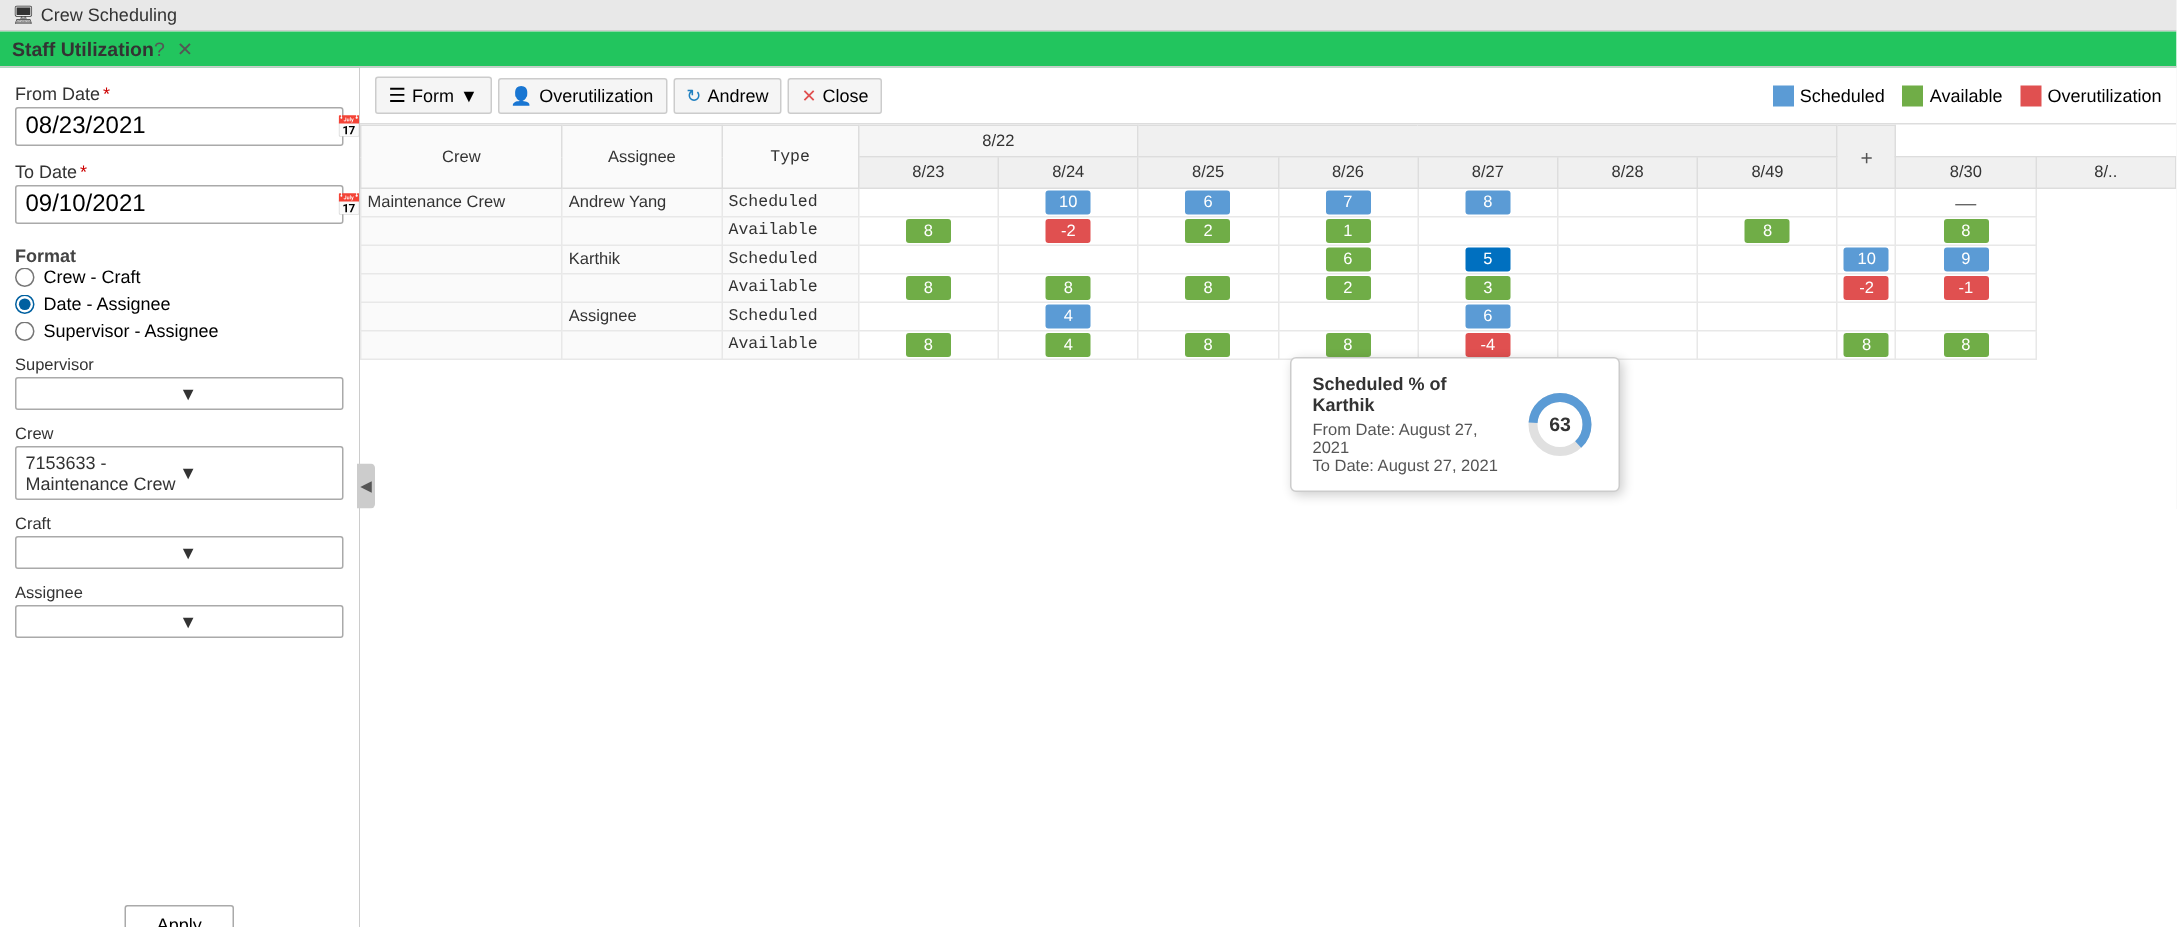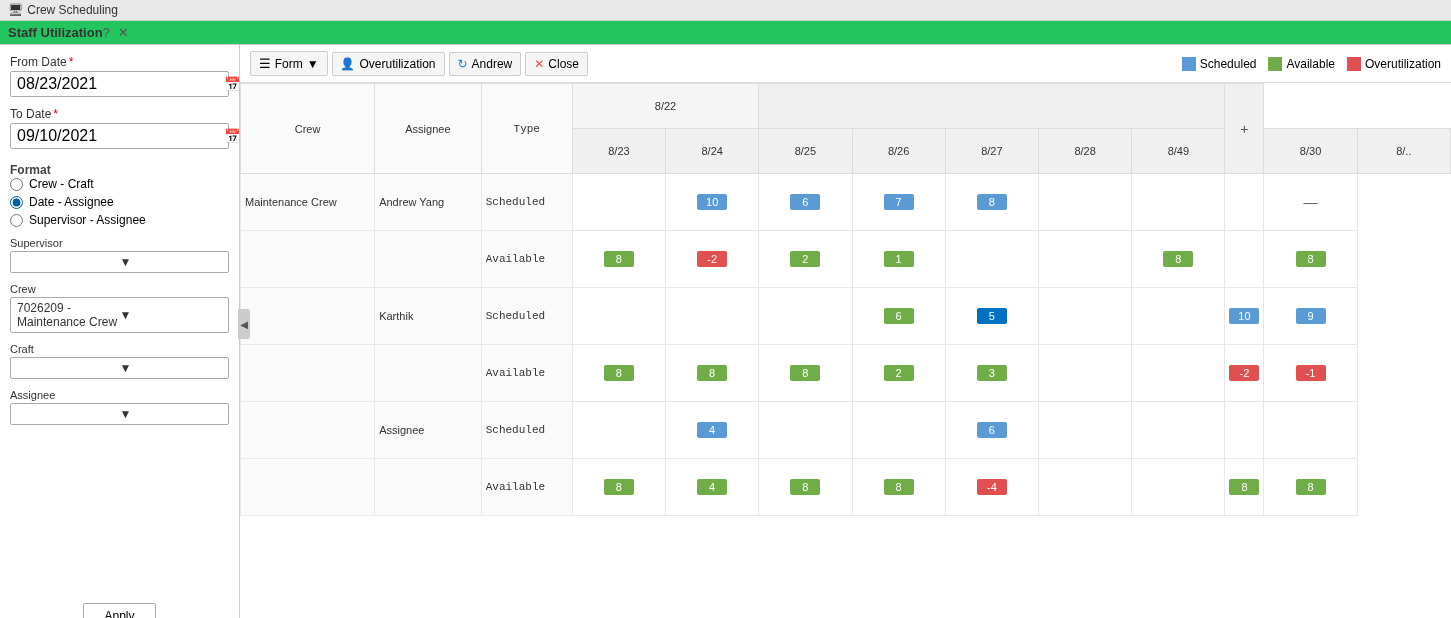--- a/index.html
+++ b/index.html
@@ -227,21 +227,21 @@
 
     table {
       border-collapse: collapse;
       width: 100%;
       min-width: 900px;
     }
 
     table th {
       background: #f0f0f0;
       border: 1px solid #ddd;
-      padding: 16px 6px;
+      padding: 4px 6px;
       text-align: center;
       font-weight: normal;
       font-size: 11px;
       color: #333;
       white-space: nowrap;
     }
 
     table td {
       border: 1px solid #e8e8e8;
       padding: 3px 4px;
@@ -291,21 +291,21 @@
       display: inline-block;
       min-width: 30px;
     }
 
     .cell-highlight {
       background: #0070c0 !important;
     }
 
     .cell-td {
       text-align: center;
-      padding: 20px 4px;
+      padding: 1px 4px;
     }
 
     .minus-btn {
       background: none;
       border: none;
       cursor: pointer;
       font-size: 14px;
       color: #666;
       line-height: 1;
     }
@@ -439,21 +439,21 @@
         <div class="field-label">Supervisor</div>
         <div class="dropdown-wrap">
           <span></span>
           <span class="dropdown-arrow">▼</span>
         </div>
       </div>
 
       <div>
         <div class="field-label">Crew</div>
         <div class="dropdown-wrap">
-          <span>7026209 - Maintenance Crew</span>
+          <span>7153633 - Maintenance Crew</span>
           <span class="dropdown-arrow">▼</span>
         </div>
       </div>
 
       <div>
         <div class="field-label">Craft</div>
         <div class="dropdown-wrap">
           <span></span>
           <span class="dropdown-arrow">▼</span>
         </div>
@@ -624,17 +624,31 @@
               <td class="cell-td"><span class="cell-green">8</span></td>
               <td class="cell-td"><span class="cell-red">-4</span></td>
               <td class="cell-td"></td>
               <td class="cell-td"></td>
               <td class="cell-td"><span class="cell-green">8</span></td>
               <td class="cell-td"><span class="cell-green">8</span></td>
             </tr>
           </tbody>
         </table>
 
+        <div class="tooltip-overlay">
+          <div class="tooltip-text">
+            <div class="tooltip-title">Scheduled % of Karthik</div>
+            <div class="tooltip-line">From Date: August 27, 2021</div>
+            <div class="tooltip-line">To Date: August 27, 2021</div>
+          </div>
+          <div class="donut-chart">
+            <svg width="50" height="50" viewBox="0 0 50 50">
+              <circle cx="25" cy="25" r="18" fill="none" stroke="#e0e0e0" stroke-width="6"></circle>
+              <circle cx="25" cy="25" r="18" fill="none" stroke="#5b9bd5" stroke-width="6" stroke-dasharray="71.4 42.6" stroke-dashoffset="28.3" transform="rotate(-90 25 25)"></circle>
+            </svg>
+            <span class="donut-number">63</span>
+          </div>
+        </div>
 
       </div>
     </div>
   </div>
 </div>
 
 </body></html>

